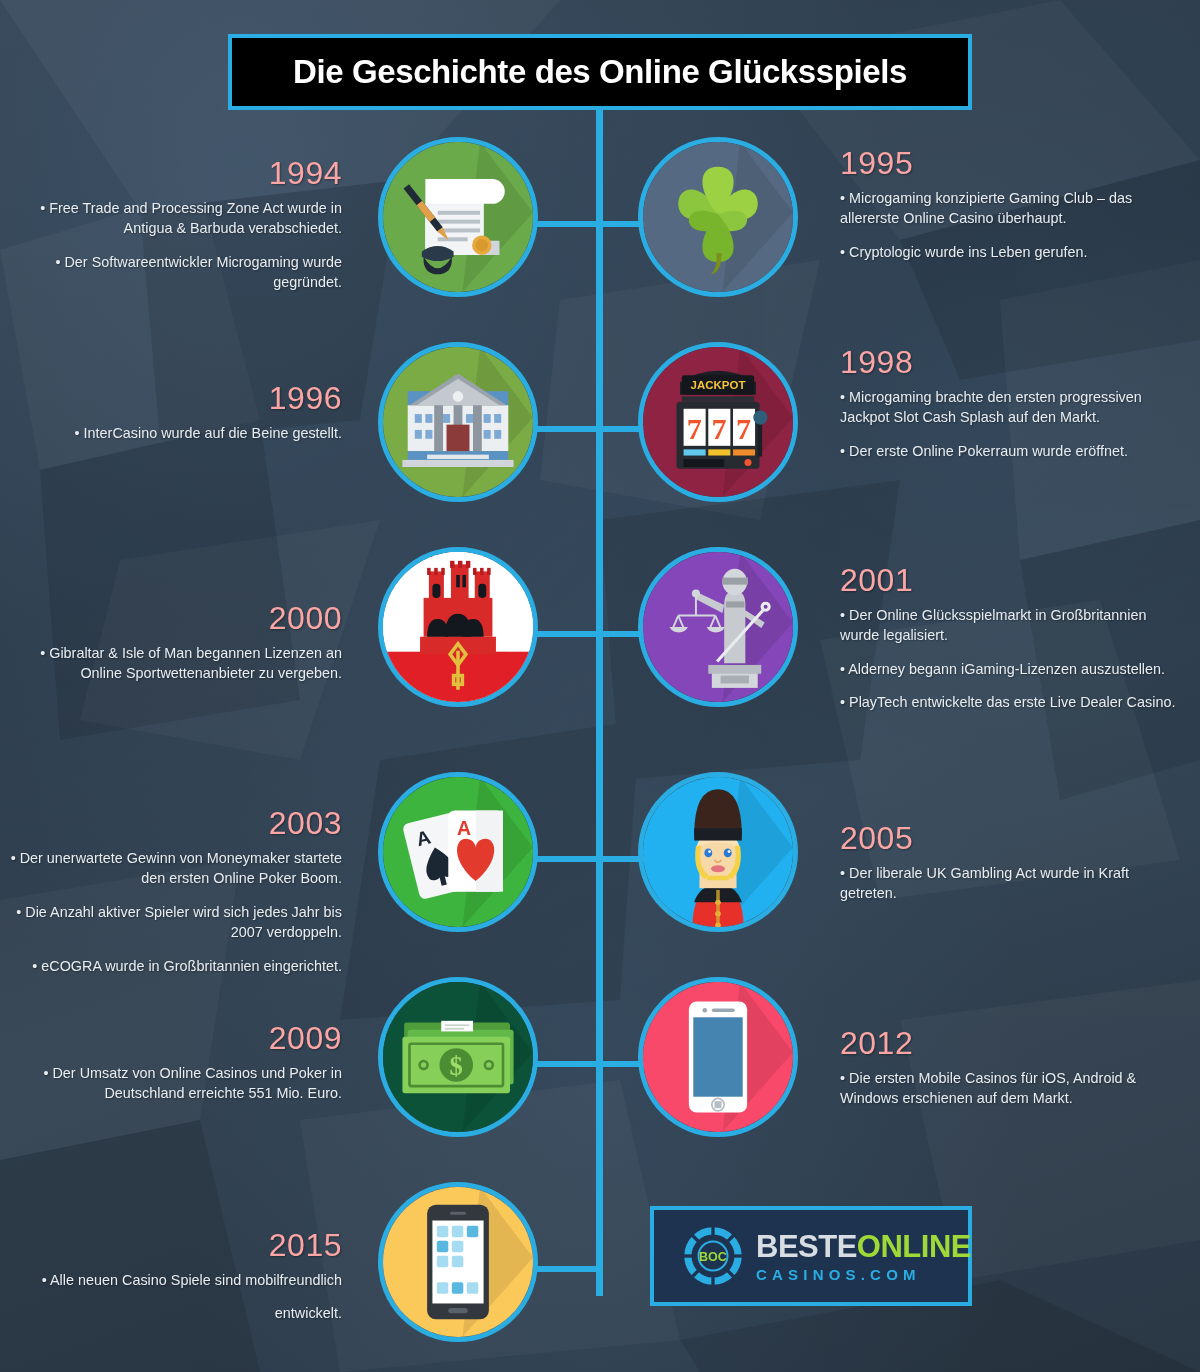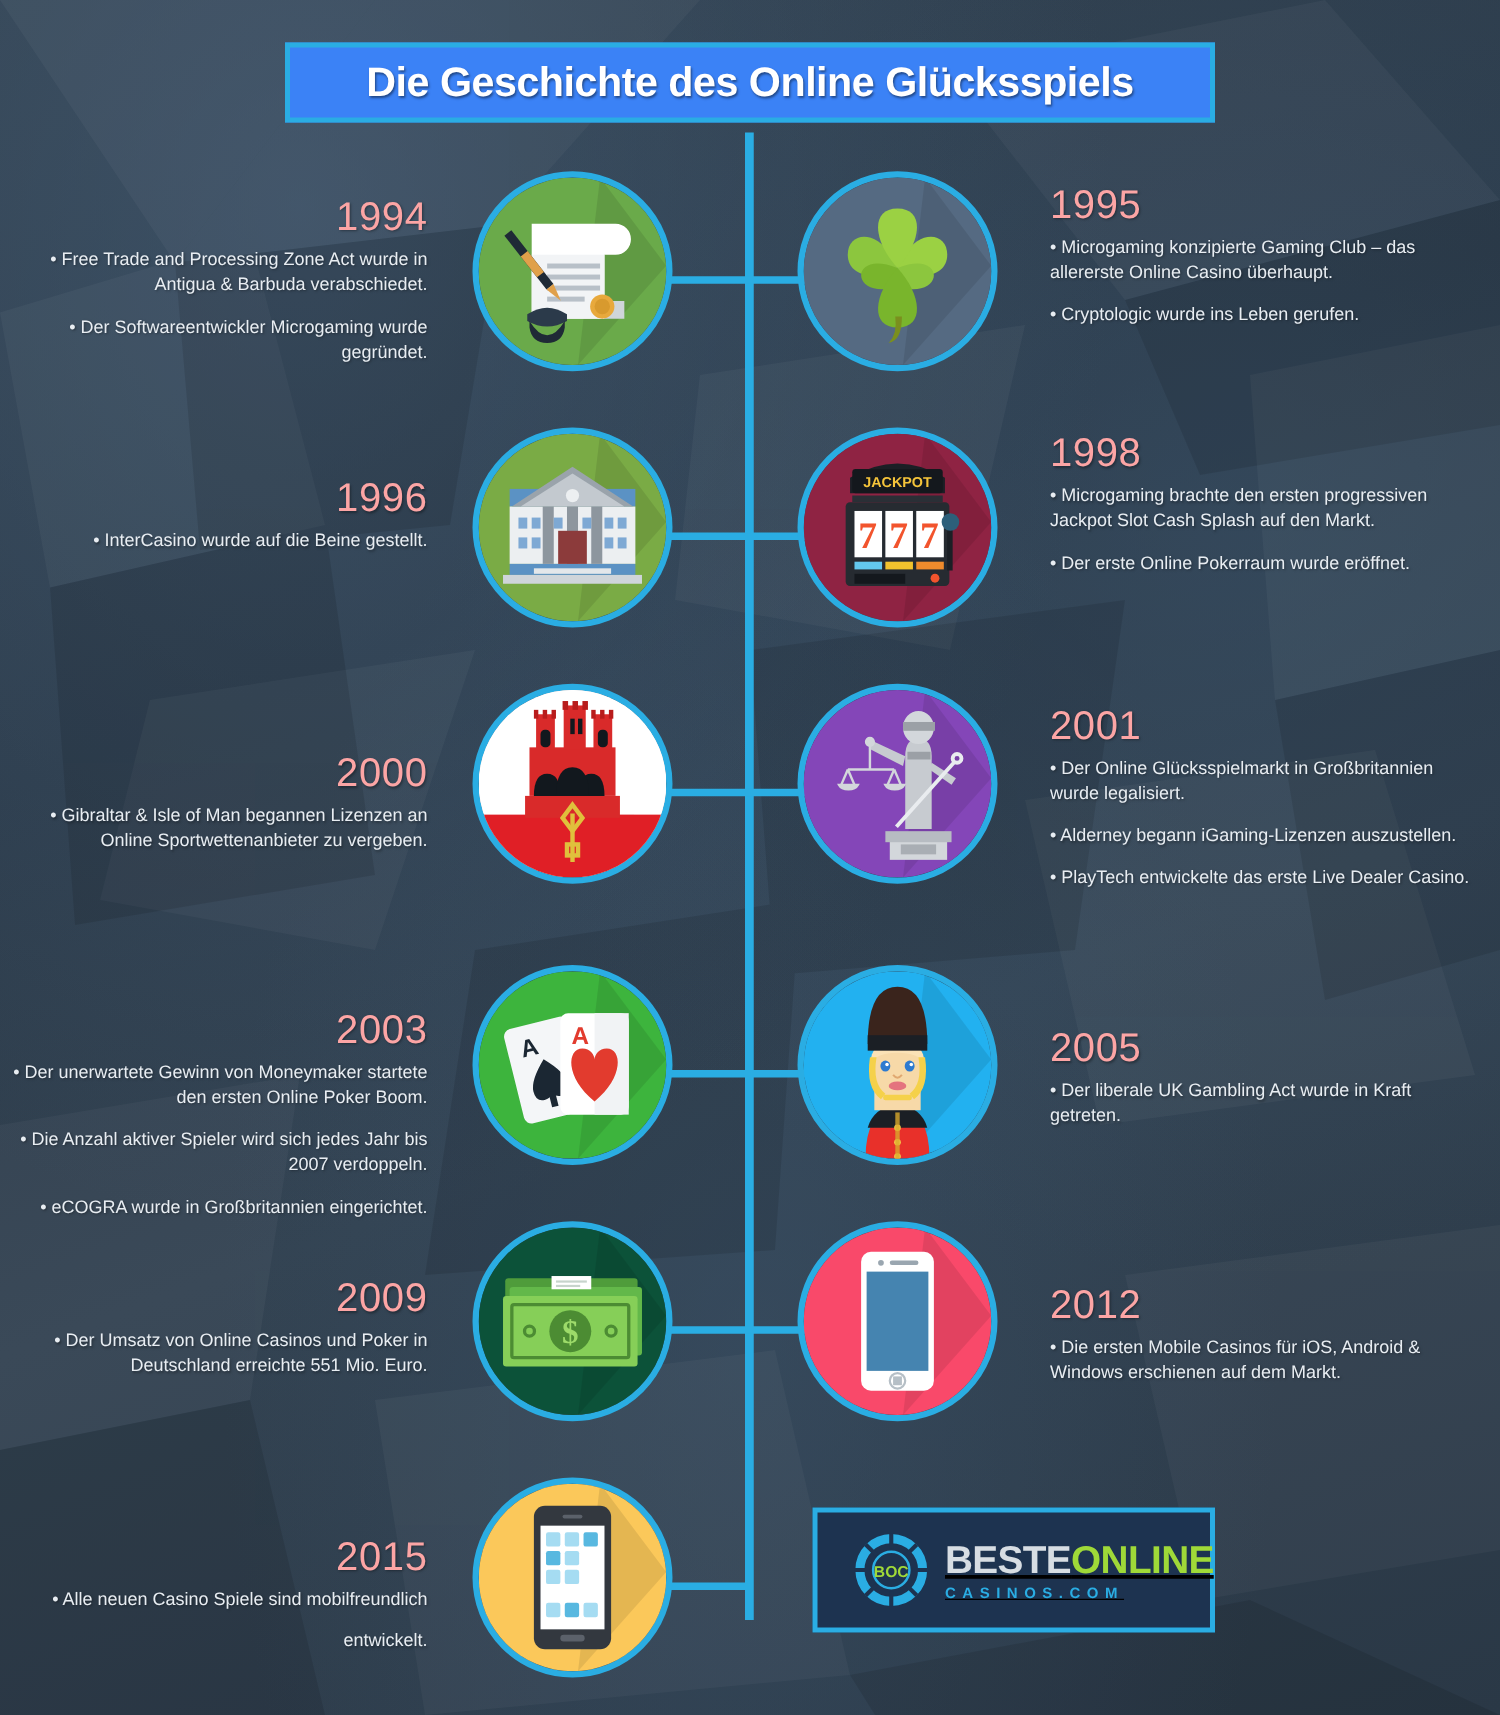--- a/index.html
+++ b/index.html
@@ -22,23 +22,23 @@
       radial-gradient(ellipse at 82% 30%, rgba(58,82,105,0.5) 0%, rgba(58,82,105,0) 45%),
       radial-gradient(ellipse at 50% 78%, rgba(60,84,108,0.45) 0%, rgba(60,84,108,0) 50%),
       linear-gradient(160deg, #32414f 0%, #2b3a49 35%, #334352 60%, #2a3846 100%);
   }
   #bg-poly { position: absolute; inset: 0; }
 
   
   .header-wrap {
     position: absolute;
     left: 228px; top: 34px;
-    width: 744px; height: 64px;
+    width: 744px; height: 76px;
     border: 4px solid #2aade3;
-    background: #3b82f6;
+    background: #000000;
     display: flex;
     align-items: center;
     justify-content: center;
     z-index: 6;
   }
   .header-title {
     color: #ffffff;
     font-size: 33px;
     font-weight: bold;
     letter-spacing: -0.4px;
@@ -117,30 +117,29 @@
   
   .logo-box {
     position: absolute;
     left: 650px; top: 1206px;
     width: 322px; height: 100px;
     border: 4px solid #2aade3;
     background: #1d3350;
     display: flex;
     align-items: center;
     z-index: 6;
-    text-decoration: underline;
   }
   .logo-chip { width: 66px; height: 66px; margin-left: 26px; flex: none; }
   .logo-words { margin-left: 10px; line-height: 1; }
   .logo-top { font-size: 31px; font-weight: bold; letter-spacing: -0.5px; white-space: nowrap; }
   .logo-beste  { color: #d7dde3; }
   .logo-online { color: #9fd938; margin-top: 36px; }
   .logo-bottom {
     color: #2aade3;
-    font-size: 12px;
+    font-size: 15px;
     font-weight: bold;
     letter-spacing: 5.2px;
     margin-top: 5px;
     white-space: nowrap;
   }
 </style>
 </head>
 <body>
 
 <div id="bg-layer">

